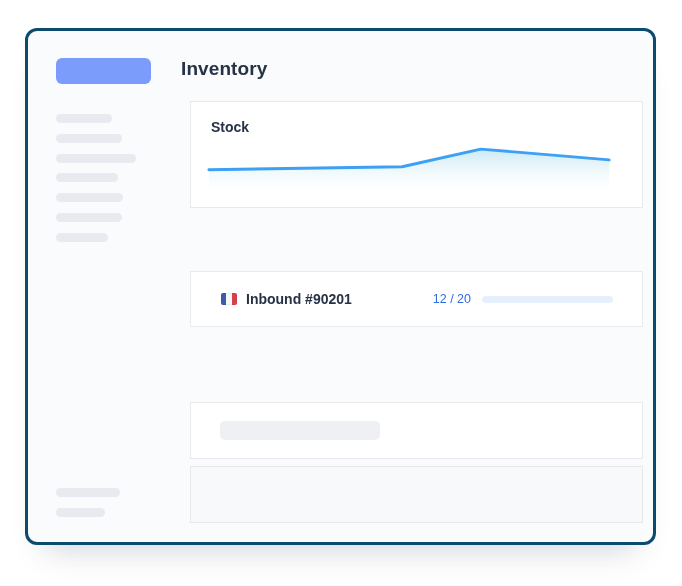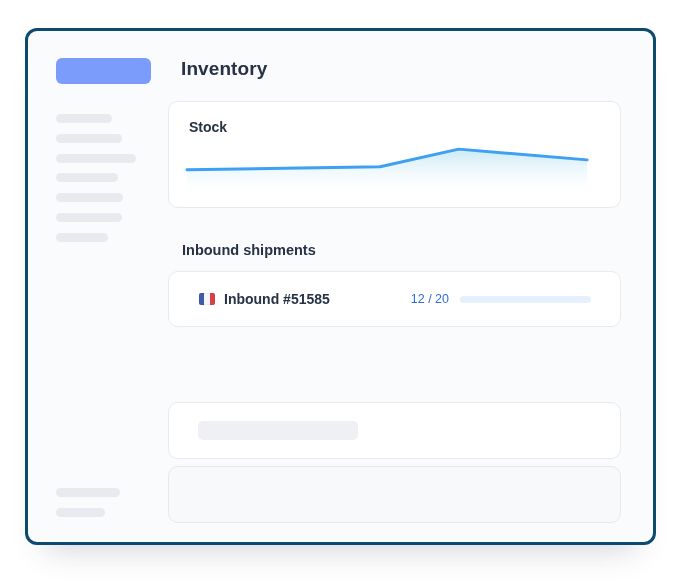--- a/index.html
+++ b/index.html
@@ -30,24 +30,24 @@
     position: absolute; left: 28px; height: 9px;
     background: #e8eaef; border-radius: 4.5px;
   }
   
   .page-title {
     position: absolute; left: 153px; top: 27px;
     font-size: 19px; font-weight: bold; color: #273246;
     letter-spacing: 0.1px;
   }
   .panel {
-    position: absolute; left: 140px; width: 453px;
+    position: absolute; left: 162px; width: 453px;
     background: #ffffff;
     border: 1px solid #e8eaee;
-    border-radius: 10px;
+    border-radius: 0;
   }
   .stock-card { top: 70px; height: 107px; overflow: hidden; }
   .stock-title {
     position: absolute; left: 20px; top: 17px;
     font-size: 14px; font-weight: bold; color: #273246;
     z-index: 2;
   }
   .stock-chart { position: absolute; left: 0; top: 0; width: 100%; height: 100%; display: block; }
   .section-heading {
     position: absolute; left: 154px; top: 211px;
@@ -104,25 +104,24 @@
         <linearGradient id="areaGrad" x1="0" y1="0" x2="0" y2="1">
           <stop offset="0%" stop-color="rgba(173,221,238,0.65)"></stop>
           <stop offset="100%" stop-color="rgba(255,255,255,0)"></stop>
         </linearGradient>
       </defs>
       <path fill="url(#areaGrad)" stroke="none" d="M18,97 L18,69 L212,66 L291,48 L420,59 L420,97 Z"></path>
       <polyline fill="none" stroke-linejoin="round" stroke-linecap="round" points="18,69 212,66 291,48 420,59" stroke="#3da0f3" stroke-width="3"></polyline>
     </svg>
   </div>
 
-  <h2 class="section-heading">Inbound shipments</h2>
 
   <div class="panel ship-card ship-card-1">
     <span class="flag flag-fr"></span>
-    <span class="ship-label">Inbound #51585</span>
+    <span class="ship-label">Inbound #90201</span>
     <span class="ship-right">
       <span class="progress-text" style="color: rgb(47, 107, 227);">12 / 20</span>
       <span class="progress-track" style="background: rgb(230, 239, 252);">
         <span class="progress-fill" style="width: 60%; background: rgb(40, 98, 228);"></span>
       </span>
     </span>
   </div>
 
 
   <div class="panel placeholder-card">

